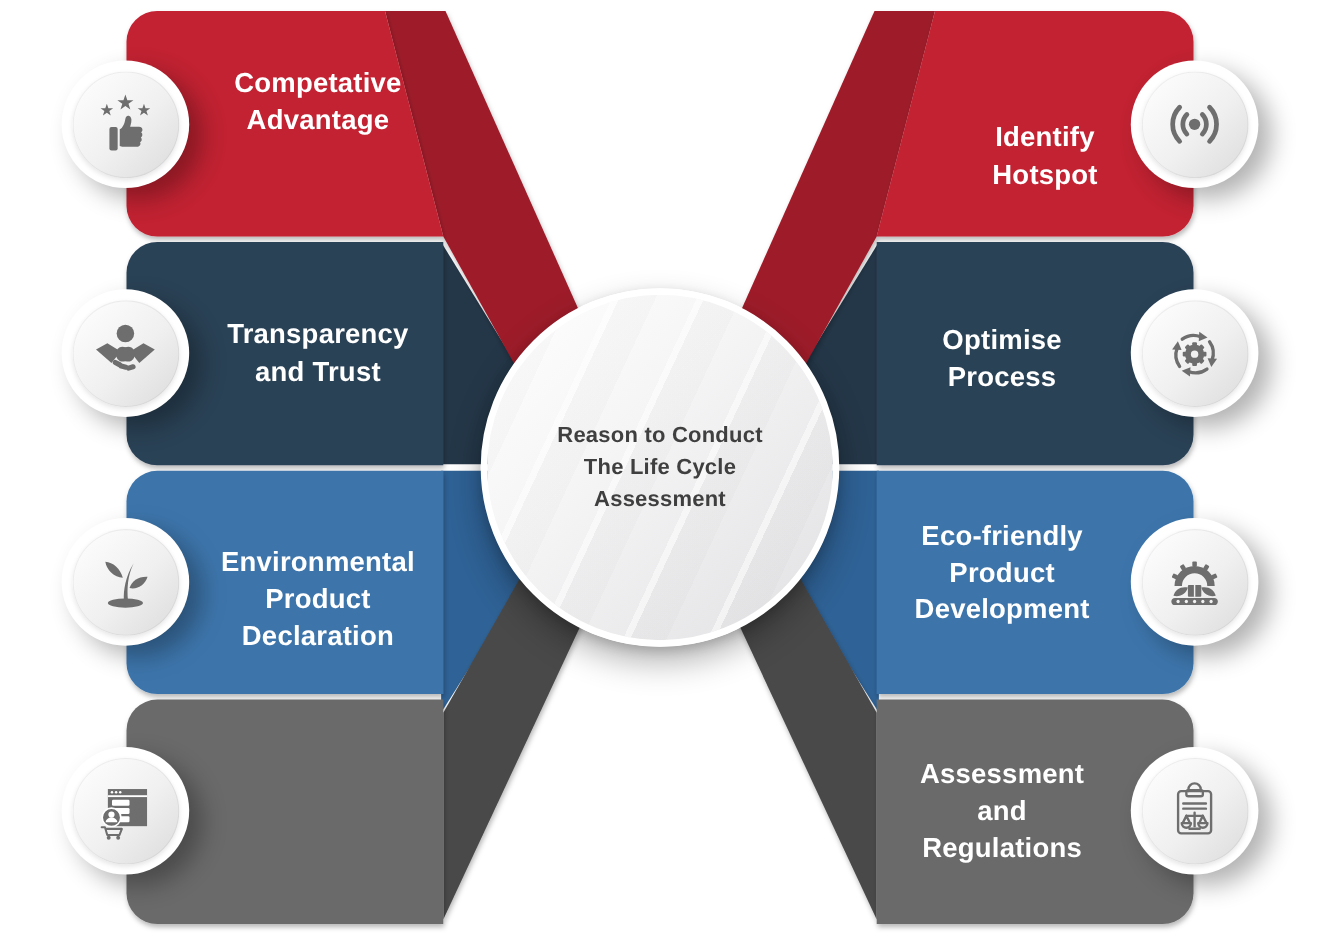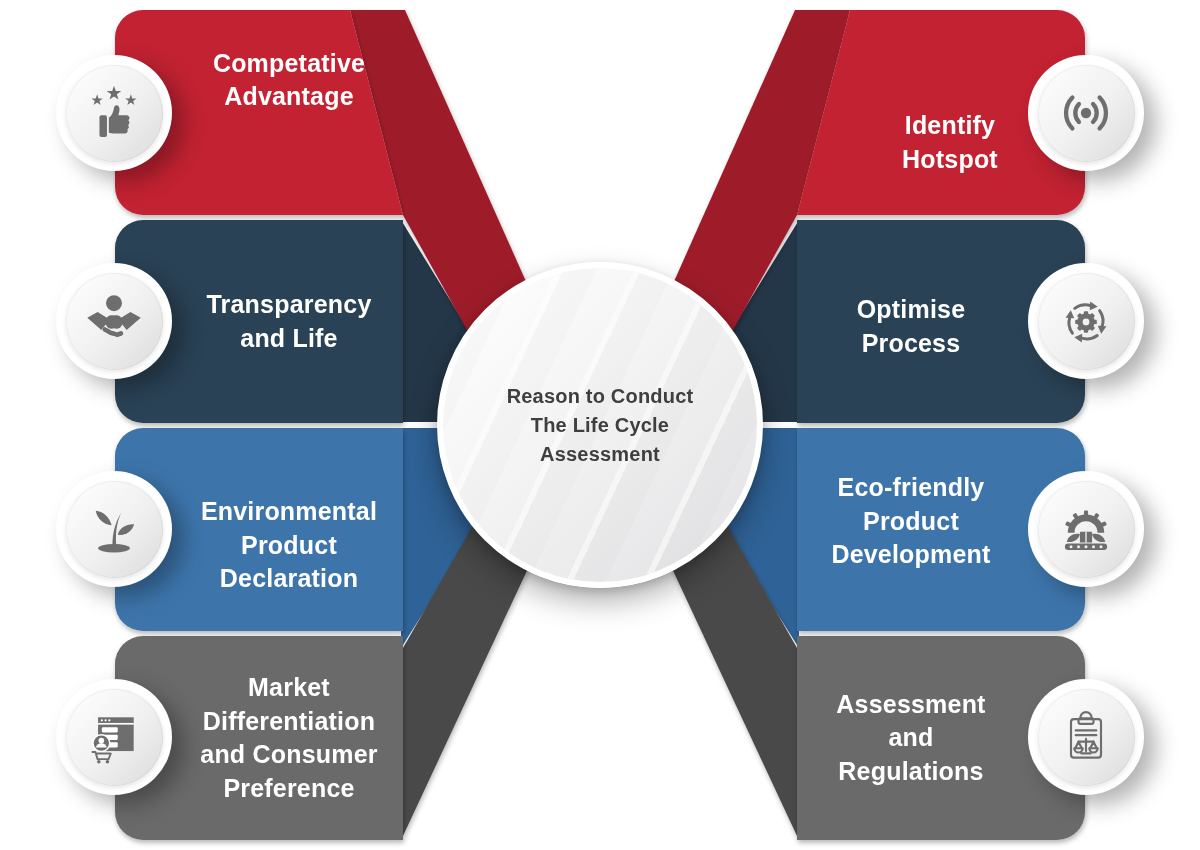--- a/index.html
+++ b/index.html
@@ -55,31 +55,27 @@
     <path filter="url(#softShadow)" d="M143 10 L350 10 L403 215 L143 215 A28 28 0 0 1 115 187 L115 38 A28 28 0 0 1 143 10 Z" fill="#c22031"></path>
     <path filter="url(#softShadow)" d="M143 220 L403 220 L403 423 L143 423 A28 28 0 0 1 115 395 L115 248 A28 28 0 0 1 143 220 Z" fill="#2c4257"></path>
     <path filter="url(#softShadow)" d="M143 428 L403 428 L403 631 L143 631 A28 28 0 0 1 115 603 L115 456 A28 28 0 0 1 143 428 Z" fill="#3c75ab"></path>
     <path filter="url(#softShadow)" d="M143 636 L403 636 L403 840 L143 840 A28 28 0 0 1 115 812 L115 664 A28 28 0 0 1 143 636 Z" fill="#6b6b6b"></path>
     <path filter="url(#softShadow)" d="M1057 10 L850 10 L797 215 L1057 215 A28 28 0 0 0 1085 187 L1085 38 A28 28 0 0 0 1057 10 Z" fill="#c22031"></path>
     <path filter="url(#softShadow)" d="M1057 220 L797 220 L797 423 L1057 423 A28 28 0 0 0 1085 395 L1085 248 A28 28 0 0 0 1057 220 Z" fill="#2c4257"></path>
     <path filter="url(#softShadow)" d="M1057 428 L797 428 L797 631 L1057 631 A28 28 0 0 0 1085 603 L1085 456 A28 28 0 0 0 1057 428 Z" fill="#3c75ab"></path>
     <path filter="url(#softShadow)" d="M1057 636 L797 636 L797 840 L1057 840 A28 28 0 0 0 1085 812 L1085 664 A28 28 0 0 0 1057 636 Z" fill="#6b6b6b"></path>
   </svg>
 
-  <div class="band-label" style="left:176px;top:1px;width:226px;height:158px">Competative
+  <div class="band-label" style="left:176px;top:14px;width:226px;height:158px">Competative
 Advantage</div>
   <div class="band-label" style="left:176px;top:220px;width:226px;height:203px">Transparency
-and Life</div>
+and Trust</div>
   <div class="band-label" style="left:176px;top:428px;width:226px;height:235px">Environmental
 Product
 Declaration</div>
-  <div class="band-label" style="left:176px;top:636px;width:226px;height:204px">Market
-Differentiation
-and Consumer
-Preference</div>
   <div class="band-label" style="left:837px;top:10px;width:226px;height:265px">Identify
 Hotspot</div>
   <div class="band-label" style="left:798px;top:220px;width:226px;height:213px">Optimise
 Process</div>
   <div class="band-label" style="left:798px;top:420px;width:226px;height:203px">Eco-friendly
 Product
 Development</div>
   <div class="band-label" style="left:798px;top:636px;width:226px;height:204px">Assessment
 and
 Regulations</div>

